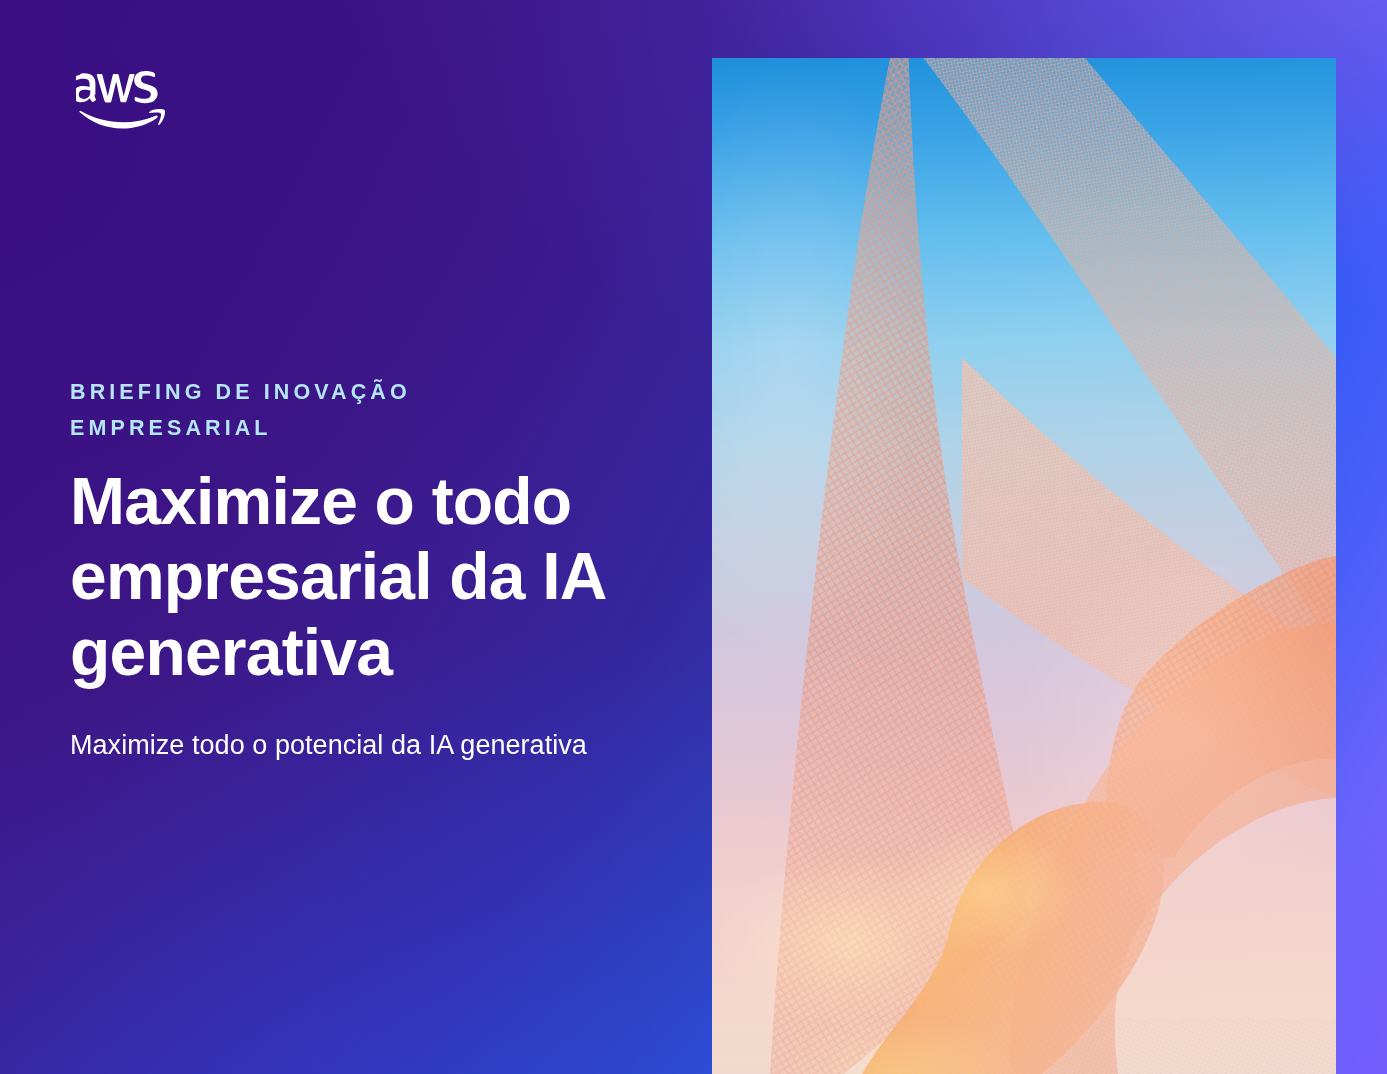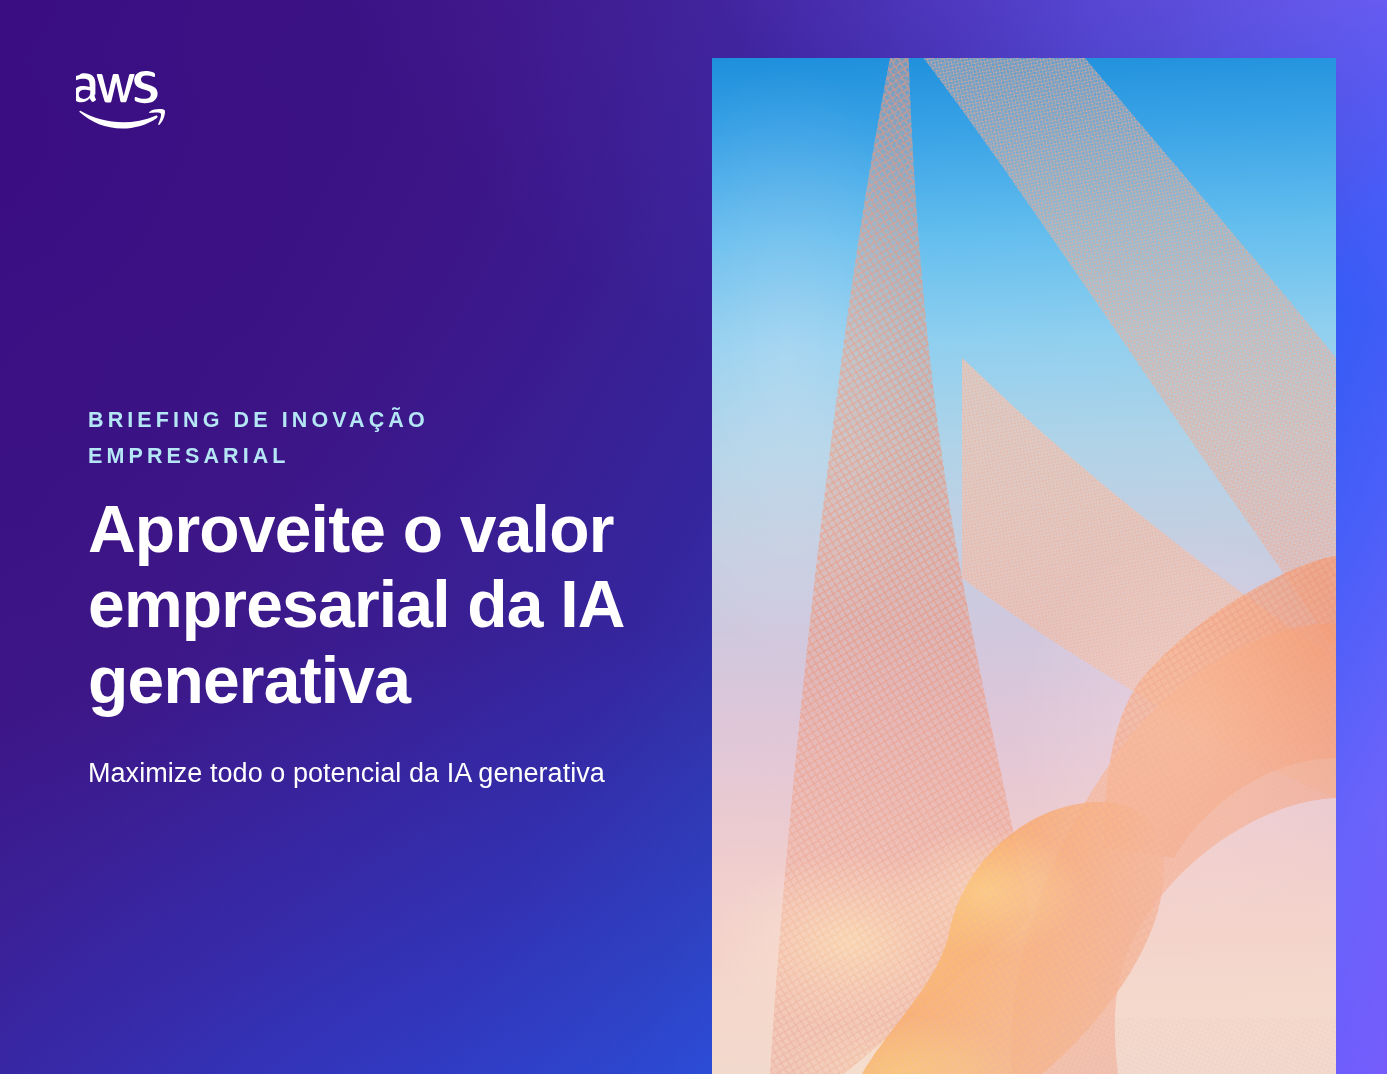--- a/index.html
+++ b/index.html
@@ -51,25 +51,24 @@
     top: 70px;
     width: 104px;
     height: 62px;
     z-index: 5;
   }
   .logo svg { display: block; width: 100%; height: 100%; }
 
   
   .text-block {
     position: absolute;
-    left: 88px;
+    left: 70px;
     top: 374px;
     width: 600px;
     z-index: 5;
-    margin-top: 28px;
   }
 
   .eyebrow {
     font-size: 21.5px;
     font-weight: 700;
     letter-spacing: 4.1px;
     line-height: 1.68;
     color: #B4E6F5;
     text-transform: uppercase;
     max-width: 440px;
@@ -157,21 +156,21 @@
         <path d="M18.6 24.6c0 1.0.1 1.8.3 2.4.2.6.5 1.2.9 1.9.1.2.2.5.2.7 0 .3-.2.6-.6.9l-1.9 1.3c-.3.2-.6.3-.8.3-.3 0-.6-.2-.9-.5-.4-.5-.8-1-1.1-1.5-.3-.5-.6-1.2-.9-1.9-2.3 2.7-5.2 4.1-8.7 4.1-2.5 0-4.5-.7-5.9-2.1C-2.2 28.8-3 26.9-3 24.5c0-2.5.9-4.6 2.7-6.1 1.8-1.6 4.3-2.3 7.3-2.3 1.0 0 2.1.1 3.2.2 1.1.2 2.2.4 3.4.7v-2.1c0-2.3-.5-3.9-1.4-4.8-1-.9-2.6-1.4-4.9-1.4-1.1 0-2.2.1-3.3.4-1.1.3-2.2.6-3.3 1-.5.2-.9.3-1.1.4-.2.1-.4.1-.5.1-.4 0-.7-.3-.7-1v-1.5c0-.5.1-.9.2-1.1.2-.2.5-.5.9-.7 1.1-.6 2.4-1 3.9-1.4C4.9 3.5 6.5 3.3 8.3 3.3c3.8 0 6.6.9 8.4 2.6 1.8 1.7 2.7 4.3 2.7 7.8v10.9zm-12 4.5c1.0 0 2.1-.2 3.3-.6 1.1-.4 2.2-1.1 3-2 .5-.6.9-1.2 1.1-2 .2-.7.3-1.6.3-2.7v-1.3c-.9-.2-1.8-.4-2.7-.5-1-.1-1.9-.2-2.8-.2-2 0-3.5.4-4.5 1.2-1 .8-1.5 1.9-1.5 3.4 0 1.4.4 2.4 1.1 3.1.7.7 1.7 1.1 3.1 1.1zM30.4 32.4c-.6 0-1-.1-1.3-.3-.3-.2-.5-.7-.7-1.3L21.1 6.2c-.2-.7-.3-1.1-.3-1.4 0-.5.3-.8.8-.8h3c.6 0 1.1.1 1.3.3.3.2.5.7.7 1.3l5.2 20.4 4.8-20.4c.2-.7.4-1.1.6-1.3.3-.2.7-.3 1.3-.3h2.4c.6 0 1.1.1 1.3.3.3.2.5.7.6 1.3l4.9 20.7 5.3-20.7c.2-.7.5-1.1.7-1.3.3-.2.7-.3 1.3-.3h2.8c.5 0 .8.3.8.8 0 .2 0 .3-.1.5 0 .2-.1.5-.3.8l-7.5 24.5c-.2.7-.4 1.1-.7 1.3-.3.2-.7.3-1.3.3h-2.6c-.6 0-1.1-.1-1.3-.3-.3-.3-.5-.7-.6-1.4L40.2 11.5l-4.7 19.3c-.2.7-.4 1.1-.6 1.4-.3.2-.7.3-1.3.3h-3.2zM68.6 33.2c-1.7 0-3.4-.2-5-.6-1.6-.4-2.9-.8-3.7-1.3-.5-.3-.9-.6-1-.9-.1-.3-.2-.6-.2-.9v-1.6c0-.7.2-1 .7-1 .2 0 .4 0 .6.1.2.1.5.2.8.3 1.1.5 2.3.9 3.6 1.1 1.3.3 2.6.4 3.9.4 2.1 0 3.7-.4 4.8-1.1 1.1-.7 1.7-1.8 1.7-3.2 0-1-.3-1.8-.9-2.4-.6-.7-1.8-1.3-3.5-1.8l-5-1.6c-2.5-.8-4.4-2-5.5-3.5-1.1-1.5-1.7-3.2-1.7-5.1 0-1.5.3-2.8.9-3.9.6-1.1 1.5-2.1 2.5-2.9 1-.8 2.2-1.4 3.6-1.8 1.4-.4 2.8-.6 4.4-.6.8 0 1.5 0 2.3.1.8.1 1.5.2 2.2.4.7.2 1.4.3 2 .5.6.2 1.1.4 1.5.6.5.3.9.6 1.1.9.2.3.3.7.3 1.2v1.5c0 .7-.2 1-.7 1-.3 0-.7-.1-1.2-.4-1.8-.8-3.9-1.2-6.2-1.2-1.9 0-3.4.3-4.4.9-1 .6-1.5 1.6-1.5 3 0 1 .3 1.8 1 2.5.7.7 2 1.3 3.8 1.9l4.9 1.6c2.5.8 4.2 1.9 5.3 3.3 1 1.4 1.6 3 1.6 4.8 0 1.5-.3 2.9-.9 4.1-.6 1.2-1.5 2.2-2.6 3.1-1.1.9-2.4 1.5-3.9 1.9-1.6.5-3.3.7-5.1.7z"></path>
 
         <path d="M80.9 47.9C71.5 54.8 57.9 58.5 46.2 58.5c-16.4 0-31.2-6.1-42.4-16.2-.9-.8-.1-1.9 1-1.3 12.1 7.0 27.1 11.3 42.5 11.3 10.4 0 21.8-2.2 32.3-6.6 1.6-.7 2.9 1.0 1.3 2.2z"></path>
         <path d="M84.8 43.4c-1.2-1.5-7.9-.7-10.9-.4-.9.1-1.1-.7-.3-1.3 5.3-3.7 14.1-2.7 15.1-1.4 1.0 1.3-.3 10.1-5.3 14.4-.8.7-1.5.3-1.2-.5 1.1-2.8 3.7-9.2 2.6-10.8z"></path>
       </g>
     </svg>
   </div>
 
   <div class="text-block">
     <div class="eyebrow">BRIEFING DE INOVAÇÃO EMPRESARIAL</div>
-    <h1 class="headline">Aproveite o valor empresarial da IA generativa</h1>
+    <h1 class="headline">Maximize o todo empresarial da IA generativa</h1>
     <p class="subtitle">Maximize todo o potencial da IA generativa</p>
   </div>
 
   <div class="photo">
     <div class="photo-inner">
       <svg viewBox="0 0 624 1016" preserveAspectRatio="none" xmlns="http://www.w3.org/2000/svg" aria-hidden="true">
         <defs>
 
           <pattern id="mesh" width="9" height="9" patternUnits="userSpaceOnUse" patternTransform="rotate(14)">
             <path d="M0 0 L9 9 M9 0 L0 9" stroke="#E8927A" stroke-width="1.05" fill="none" opacity="0.80"></path>

